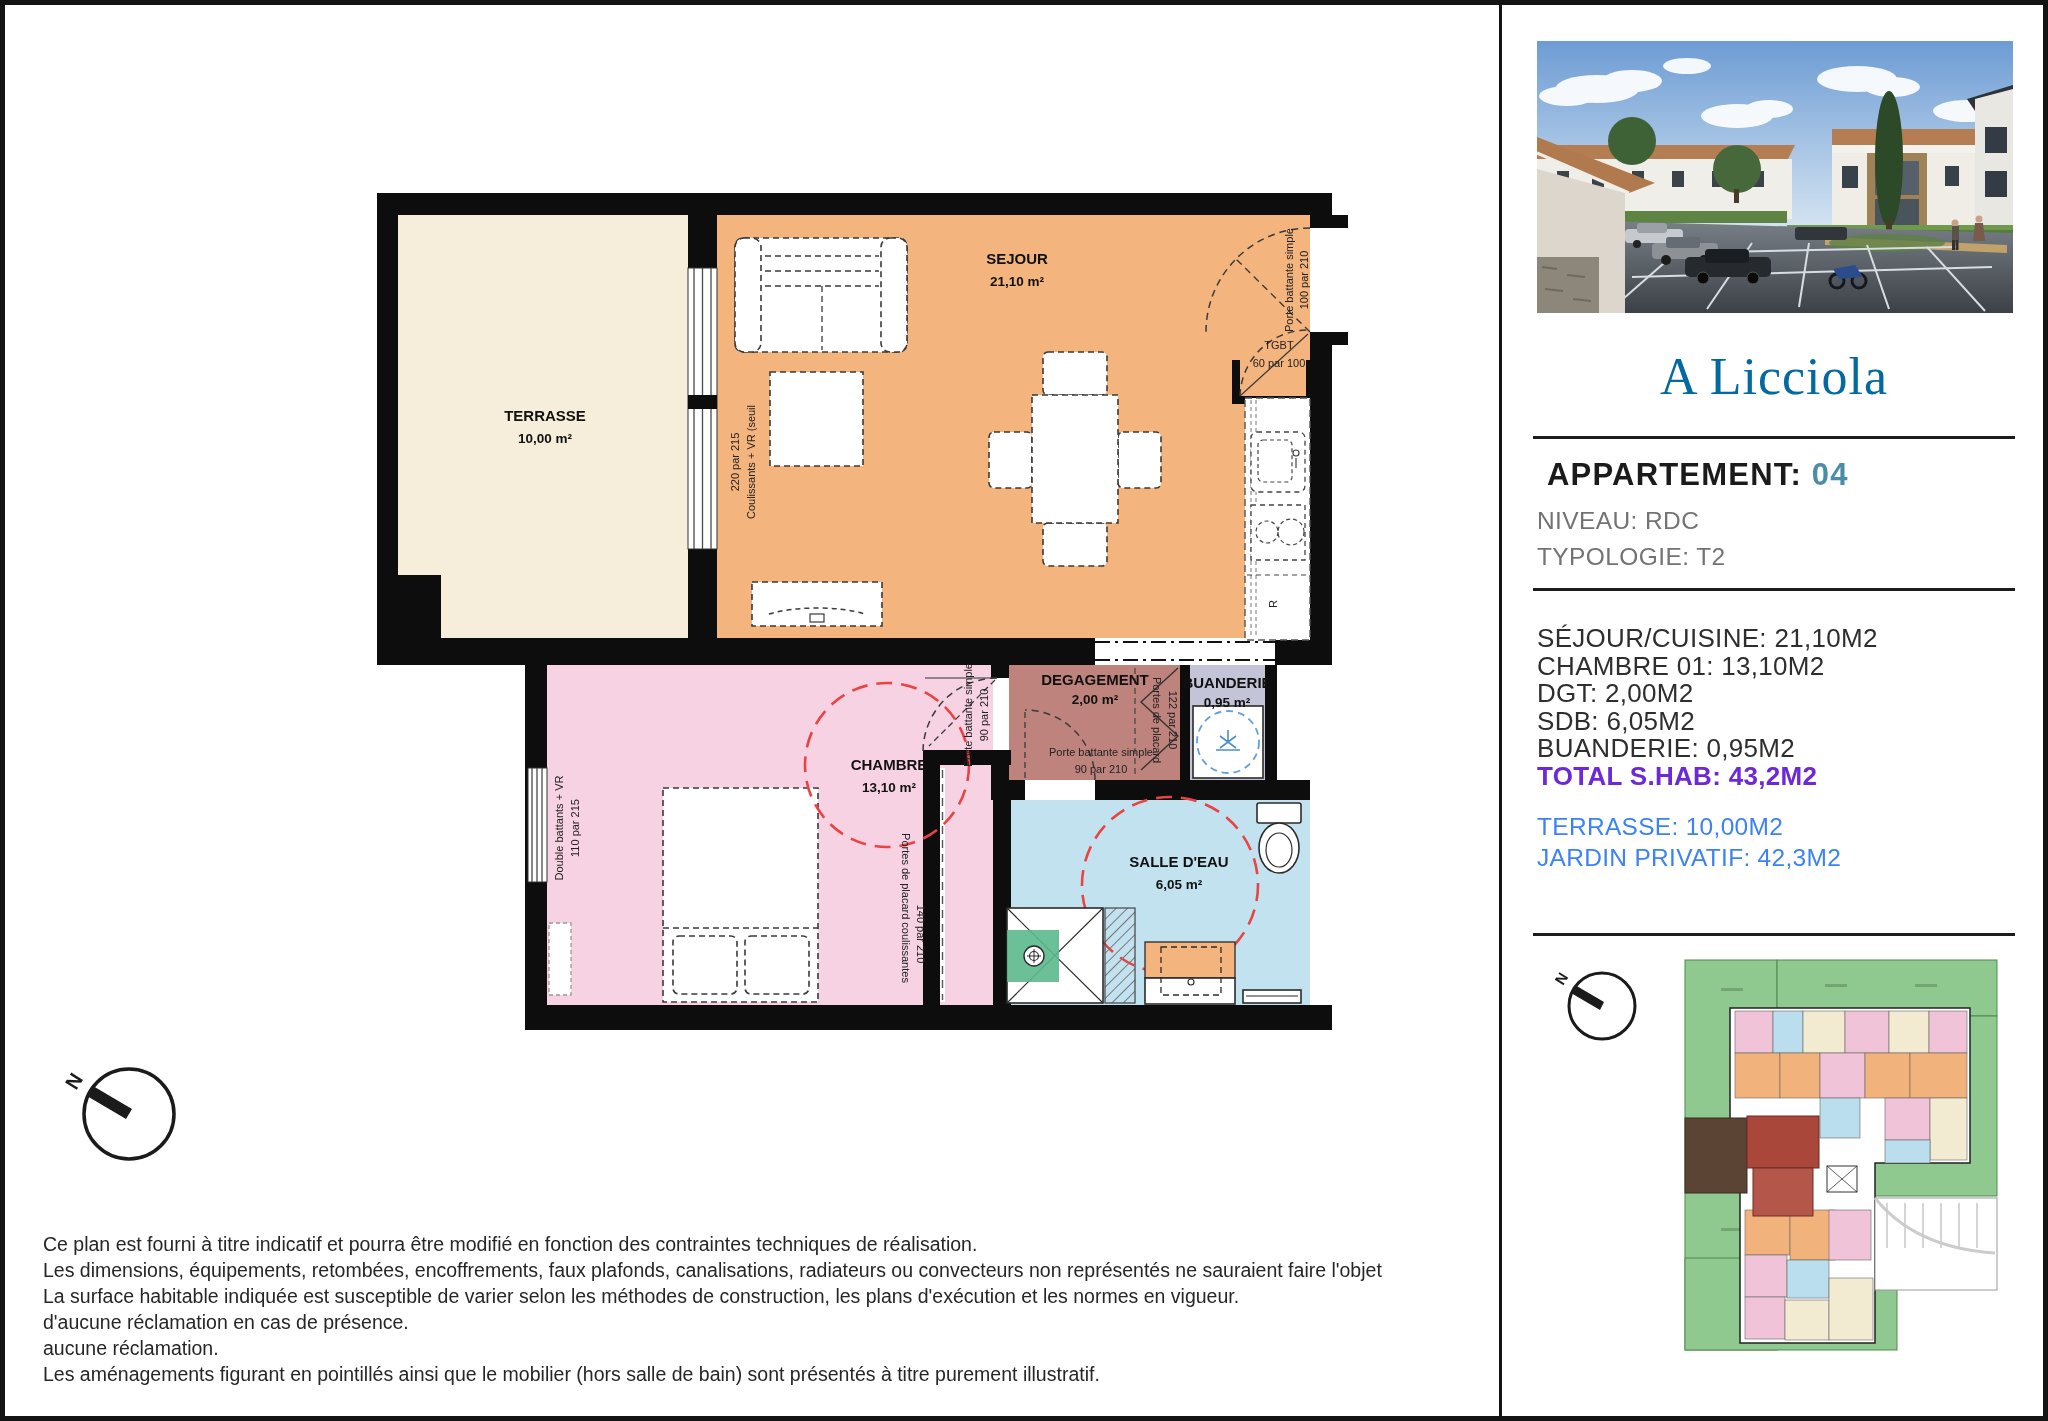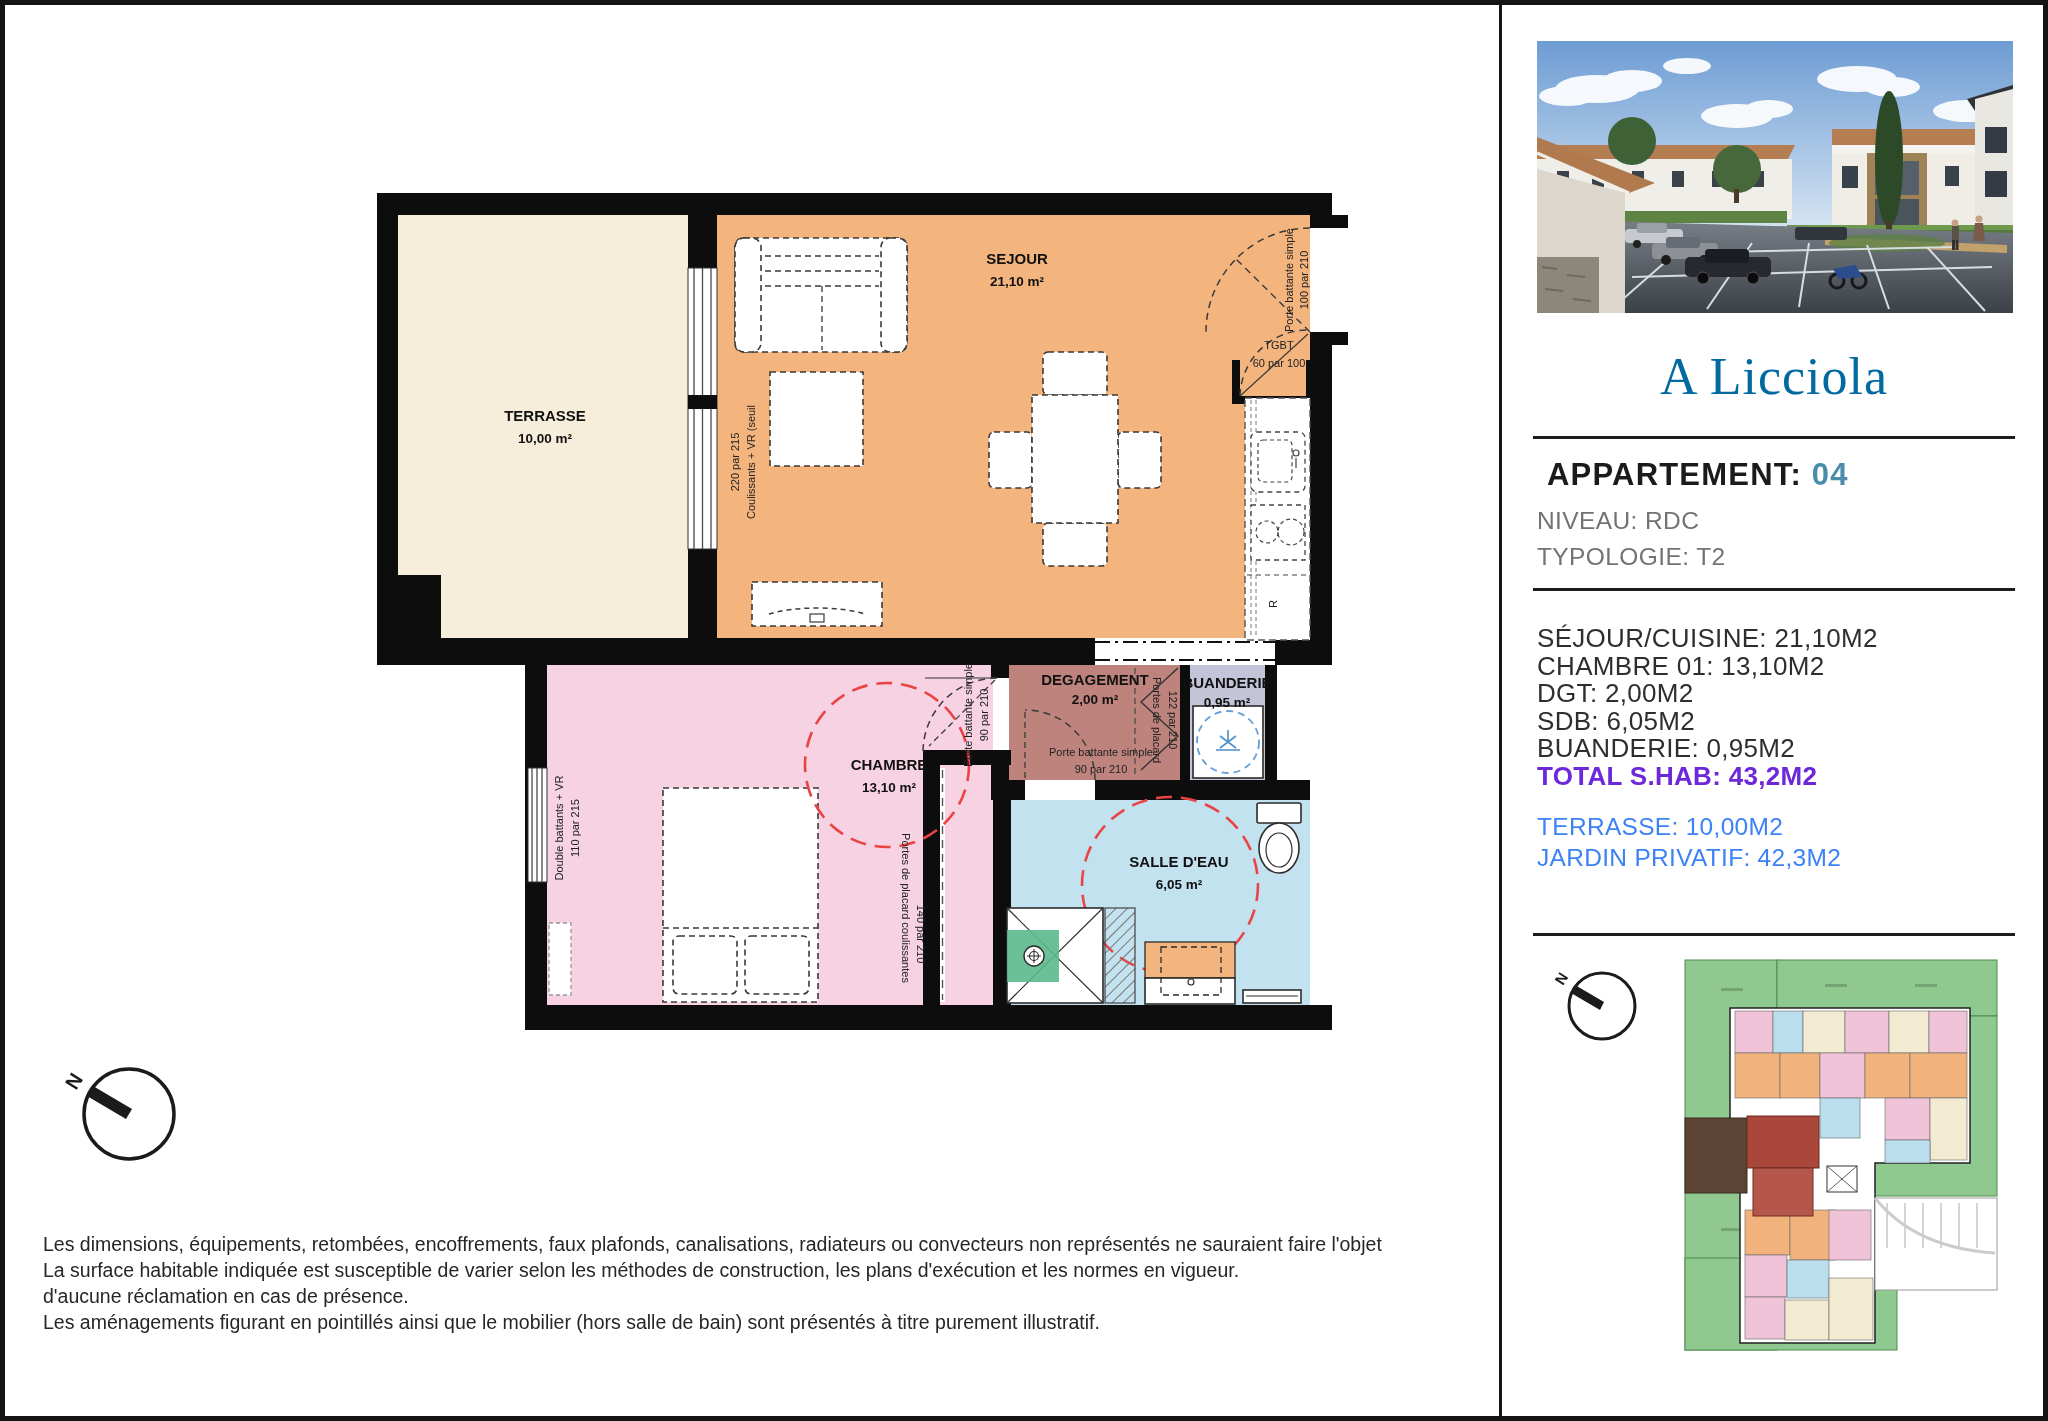--- a/index.html
+++ b/index.html
@@ -250,23 +250,25 @@
     </g>
   </svg>
 
   <svg viewBox="0 0 140 140" style="position:absolute;left:57px;top:1042px;width:140px;height:140px;">
     <circle cx="67" cy="67" r="45" fill="none" stroke="#1b1b1b" stroke-width="3.5"></circle>
     <polygon points="31,39 25,49 64,72 70,62" fill="#1b1b1b"></polygon>
     <text x="14" y="44" transform="rotate(-58 14 44)" font-family="Liberation Sans, sans-serif" font-size="20" font-weight="bold" fill="#1b1b1b">N</text>
   </svg>
 
   <div class="disclaimer">
+    <div>Ce plan est fourni à titre indicatif et pourra être modifié en fonction des contraintes techniques de réalisation.</div>
     <div>Les dimensions, équipements, retombées, encoffrements, faux plafonds, canalisations, radiateurs ou convecteurs non représentés ne sauraient faire l'objet</div>
     <div>La surface habitable indiquée est susceptible de varier selon les méthodes de construction, les plans d'exécution et les normes en vigueur.</div>
     <div>d'aucune réclamation en cas de présence.</div>
+    <div>aucune réclamation.</div>
     <div>Les aménagements figurant en pointillés ainsi que le mobilier (hors salle de bain) sont présentés à titre purement illustratif.</div>
   </div>
 
   <div class="divider"></div>
 
   <svg viewBox="0 0 476 272" style="position:absolute;left:1532px;top:36px;width:476px;height:272px;">
     <defs>
       <linearGradient id="sky" x1="0" y1="0" x2="0" y2="1">
         <stop offset="0" stop-color="#6d9cd4"></stop>
           <stop offset="1" stop-color="#dce9f4"></stop>

